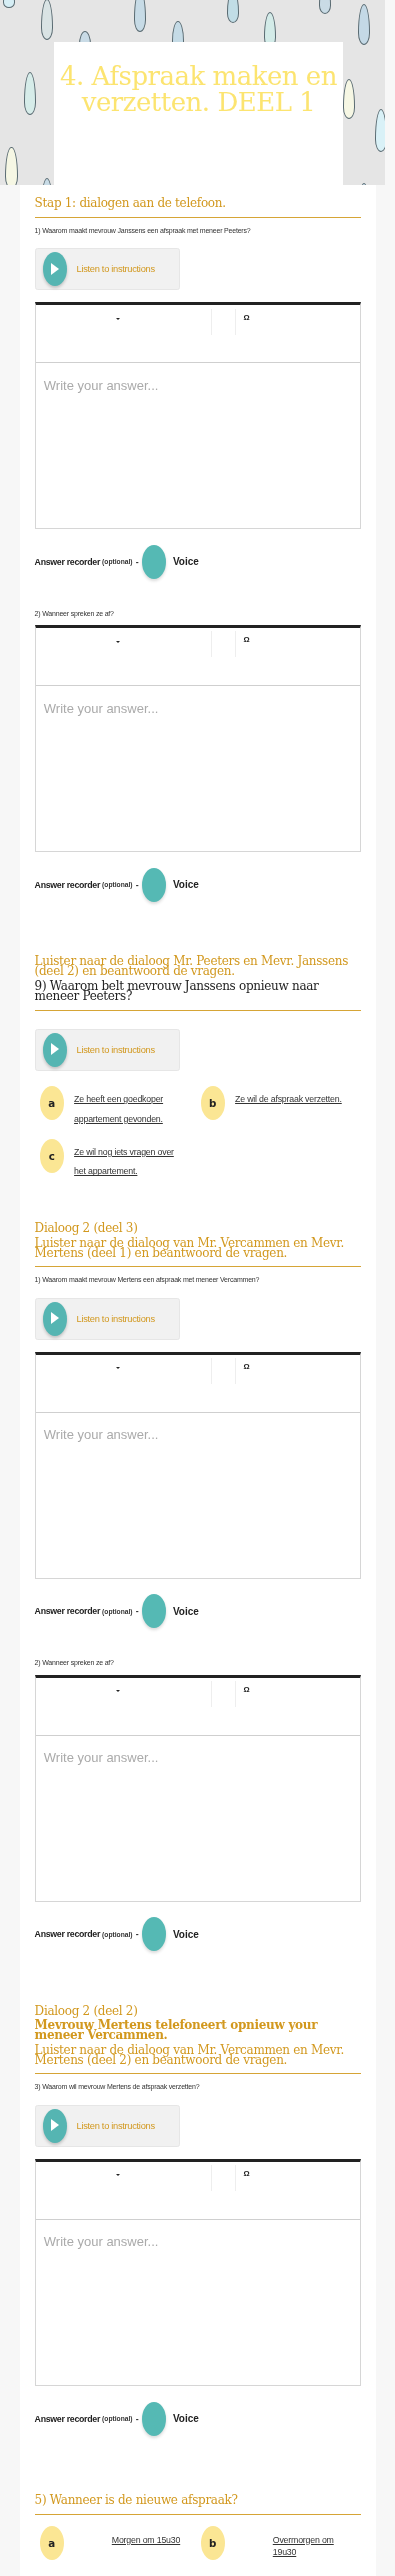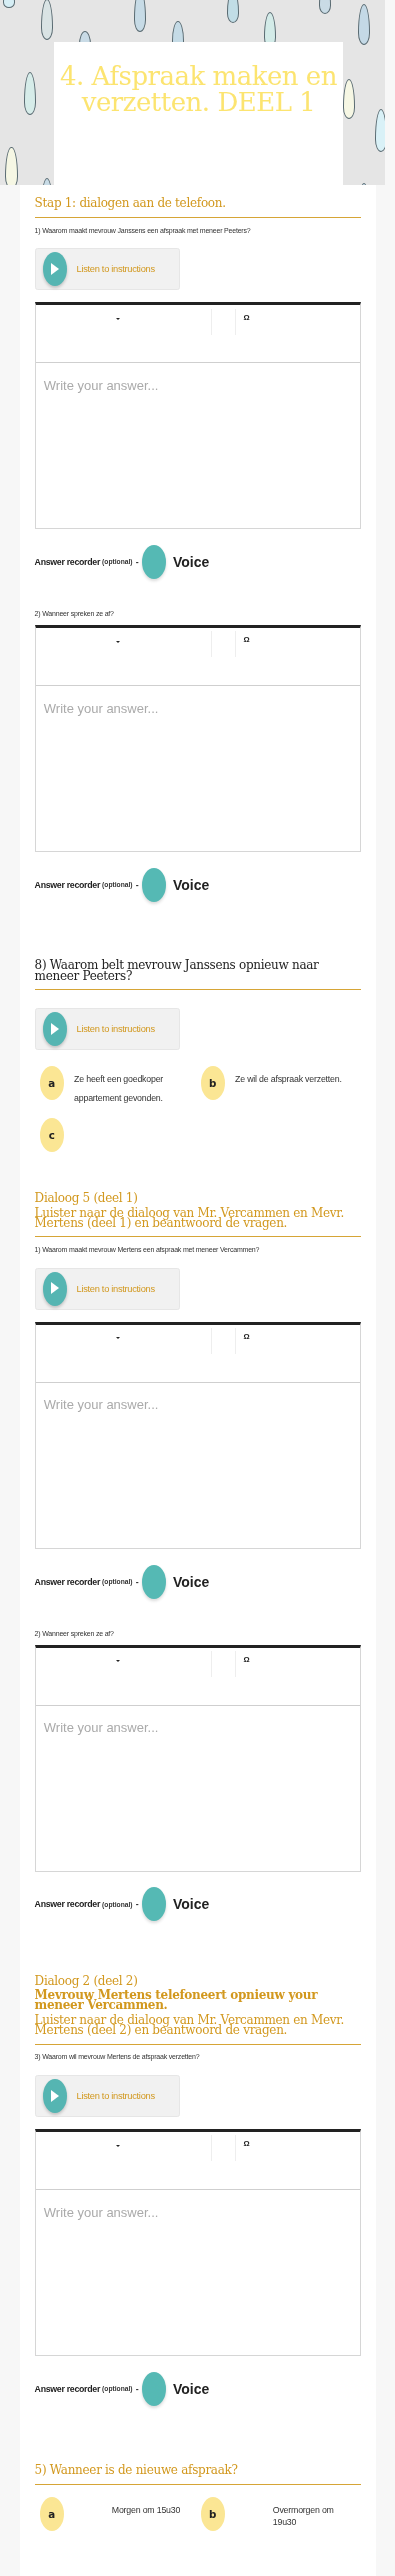--- a/index.html
+++ b/index.html
@@ -61,30 +61,30 @@
     display: block; width: 100%; height: 165px; border: none; resize: none; padding: 14.4px 8.2px;
     font-family: "Liberation Sans", sans-serif; font-size: 13px; color: #333; outline: none;
   }
   .answer::placeholder { color: #aaa; }
 
   .recorder { display: flex; align-items: center; margin-top: 15.5px; height: 34px; }
   .rec-label { font-weight: bold; font-size: 8.8px; color: #222; letter-spacing: -0.3px; }
   .rec-opt { font-size: 6.7px; font-weight: bold; }
   .rec-dash { font-weight: bold; font-size: 8.8px; margin: 0 3.1px 0 3.1px; }
   .rec-btn { width: 24px; height: 34px; border-radius: 50%; background: #55b9b4; box-shadow: 0 2.1px 3.1px rgba(0,0,0,0.15); }
-  .rec-voice { margin-left: 7.2px; font-weight: bold; font-size: 14px; color: #222; }
+  .rec-voice { margin-left: 7.2px; font-weight: bold; font-size: 10px; color: #222; }
 
   .options { display: grid; grid-template-columns: 161px 161px; column-gap: 0; margin-top: 15.5px; row-gap: 9.3px; }
   .opt { display: flex; align-items: flex-start; }
   .opt-bullet {
     flex: none; width: 24px; height: 34px; border-radius: 50%; background: #fbe694;
     display: flex; align-items: center; justify-content: center;
     font-family: "DejaVu Sans", sans-serif; font-weight: bold; font-size: 10.3px; color: #222; margin-left: 5.2px;
   }
-  .opt-text { margin-left: 10.3px; margin-top: 10.3px; font-size: 8.8px; line-height: 19.6px; letter-spacing: -0.2px; color: #333; margin-top: 4.1px; width: 113px; }
+  .opt-text { margin-left: 10.3px; margin-top: 10.3px; font-size: 8.8px; line-height: 19.6px; letter-spacing: -0.2px; color: #333; margin-top: 4.1px; width: 113px; text-decoration: underline; }
 
   .options.tight { row-gap: 4.1px; margin-top: 12.4px; }
   .options.tight .opt-text { margin-top: 7.2px; line-height: 12.4px; margin-left: 48px; }
 </style>
 </head>
 <body>
 
 <div class="hero">
   <div class="drop" style="left:41px;top:-1px;background:#d9e3e4;height:41px;"></div>
   <div class="drop" style="left:134px;top:-10.3px;background:#c7dbe6;height:42px;"></div>
@@ -144,43 +144,45 @@
   <div class="recorder">
     <span class="rec-label">Answer recorder</span>
     <span class="rec-opt" style="margin-left:2.1px;">(optional)</span>
     <span class="rec-dash">-</span>
     <div class="rec-btn"></div>
     <span class="rec-voice">Voice</span>
   </div>
 </div>
 
 <div class="card" style="padding-top:36px;padding-bottom:20.6px;">
-  <div class="h-serif dark" style="margin-top:4.1px;">8) Waarom belt mevrouw Janssens opnieuw naar meneer Peeters?</div>
+  <div class="h-serif">Luister  naar de dialoog Mr. Peeters en Mevr. Janssens (deel 2) en beantwoord de vragen.</div>
+  <div class="h-serif dark" style="margin-top:4.1px;">9) Waarom belt mevrouw Janssens opnieuw naar meneer Peeters?</div>
   <div class="rule"></div>
   <div class="listen" style="margin-top:18.5px;">
     <div class="play"></div>
     <span class="listen-label">Listen to instructions</span>
   </div>
   <div class="options" style="margin-top:15.5px;">
     <div class="opt">
       <div class="opt-bullet">a</div>
       <div class="opt-text">Ze heeft een goedkoper appartement gevonden.</div>
     </div>
     <div class="opt">
       <div class="opt-bullet">b</div>
       <div class="opt-text">Ze wil de afspraak verzetten.</div>
     </div>
     <div class="opt">
       <div class="opt-bullet">c</div>
+      <div class="opt-text">Ze wil nog iets vragen over het appartement.</div>
     </div>
   </div>
 </div>
 
 <div class="card" style="padding-top:20.6px;padding-bottom:18.5px;">
-  <div class="h-serif">Dialoog 5 (deel 1)</div>
+  <div class="h-serif">Dialoog 2 (deel 3)</div>
   <div class="h-serif" style="margin-top:4.1px;">Luister  naar de dialoog van Mr. Vercammen en Mevr. Mertens (deel 1) en beantwoord de vragen.</div>
   <div class="rule"></div>
   <div class="q-text">1) Waarom maakt mevrouw Mertens een afspraak met meneer Vercammen?</div>
   <div class="listen" style="margin-top:14.4px;">
     <div class="play"></div>
     <span class="listen-label">Listen to instructions</span>
   </div>
   <div class="editor">
     <div class="toolbar">
       <div class="tb-dd"></div>

